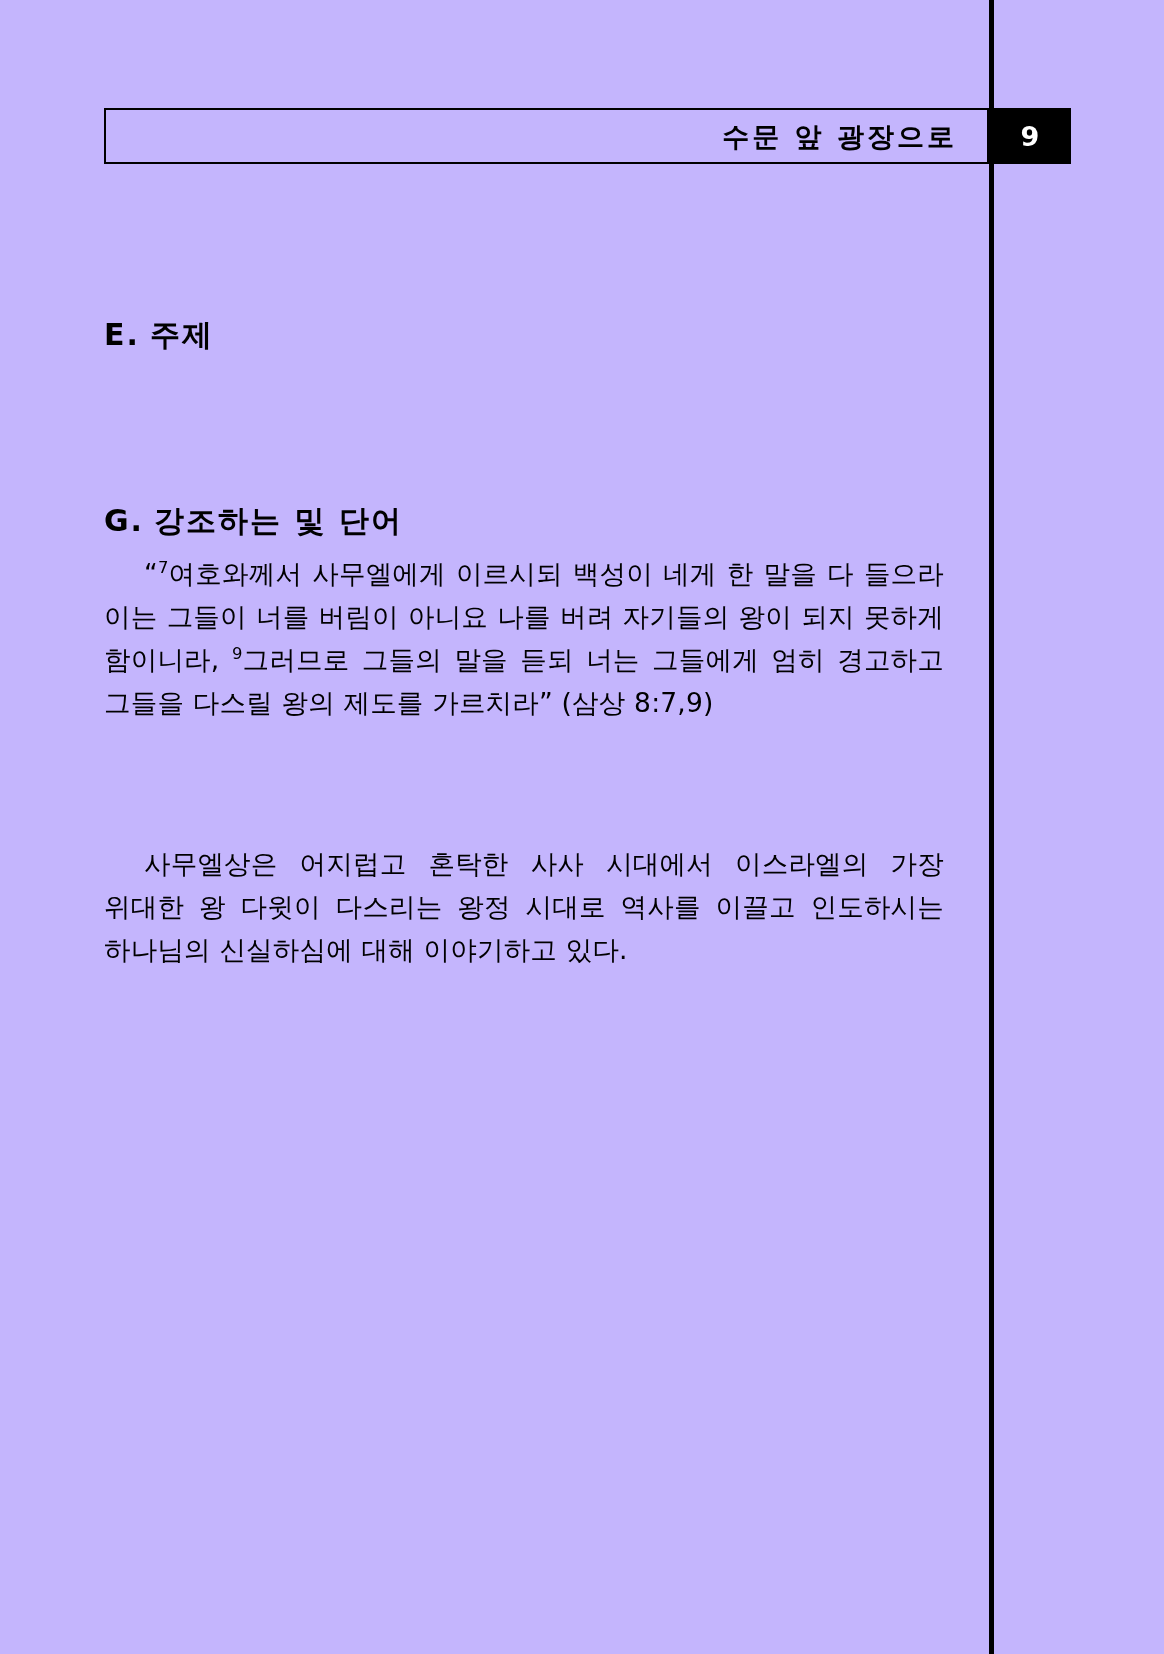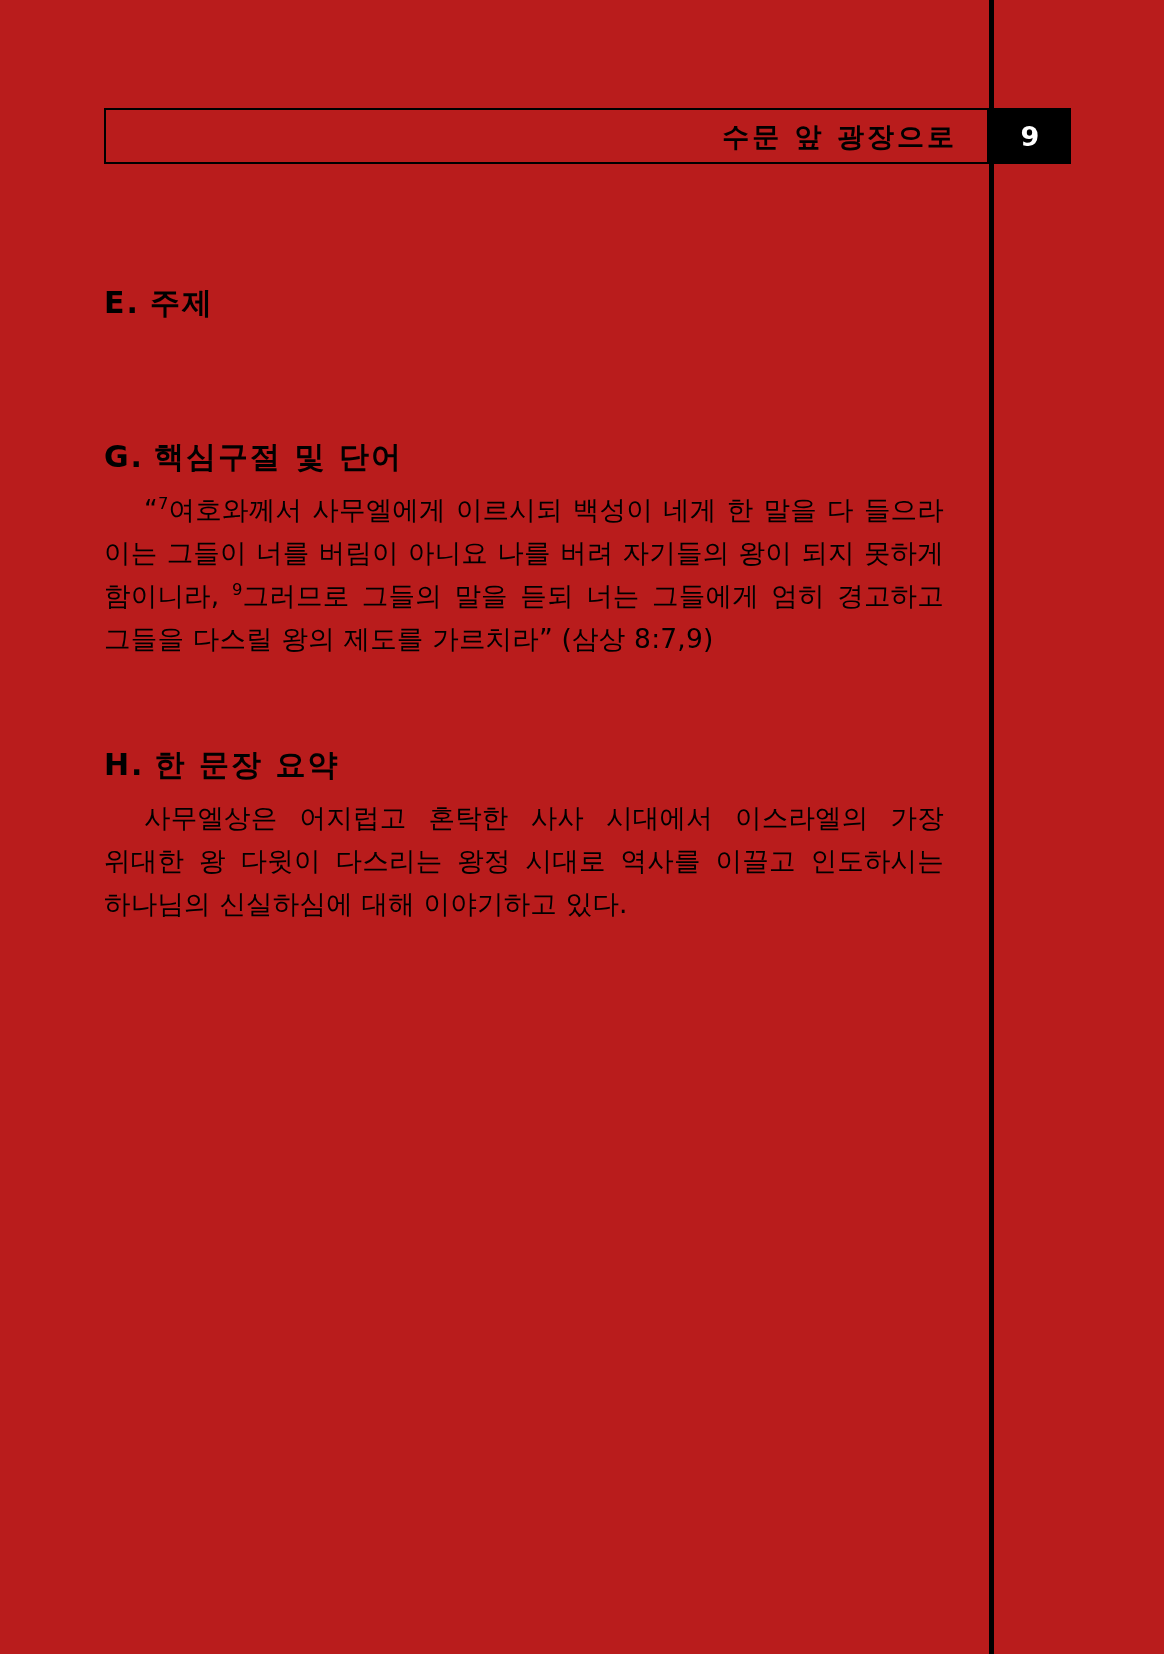--- a/index.html
+++ b/index.html
@@ -13,21 +13,21 @@
     position: relative;
     font-family: "DejaVu Sans", "Liberation Sans", sans-serif;
     color: #000000;
     overflow: hidden;
   }
 
   
   .page {
     position: absolute;
     inset: 0;
-    background: #b91c1c;
+    background: #c4b5fd;
   }
 
   
   .right-rule {
     position: absolute;
     top: 0;
     bottom: 0;
     left: 989px;
     width: 5px;
     background: #000000;
@@ -75,20 +75,21 @@
   
   .content {
     position: absolute;
     left: 104px;
     top: 285px;
     width: 840px;
   }
 
   .section {
     margin-bottom: 34px;
+    margin-top: 32px;
   }
 
   h2.section-heading {
     font-size: 30px;
     font-weight: 700;
     letter-spacing: 2px;
     margin: 0 0 14px 0;
     line-height: 1.2;
   }
   h2.section-heading .label {
@@ -141,28 +142,25 @@
       </h2>
     </div>
 
     <div class="spacer-e"></div>
 
 
     <div class="spacer-f"></div>
 
     <div class="section">
       <h2 class="section-heading">
-        <span class="label">G.</span><span>핵심구절 및 단어</span>
+        <span class="label">G.</span><span>강조하는 및 단어</span>
       </h2>
       <p class="body-text indent"><span>“</span><sup>7</sup><span>여호와께서 사무엘에게 이르시되 백성이 네게 한 말을 다 들으라 이는 그들이 너를 버림이 아니요 나를 버려 자기들의 왕이 되지 못하게 함이니라, </span><sup>9</sup><span>그러므로 그들의 말을 듣되 너는 그들에게 엄히 경고하고 그들을 다스릴 왕의 제도를 가르치라” (삼상 8:7,9)</span></p>
     </div>
 
     <div class="spacer-g"></div>
 
     <div class="section">
-      <h2 class="section-heading">
-        <span class="label">H.</span><span>한 문장 요약</span>
-      </h2>
       <p class="body-text indent">사무엘상은 어지럽고 혼탁한 사사 시대에서 이스라엘의 가장 위대한 왕 다윗이 다스리는 왕정 시대로 역사를 이끌고 인도하시는 하나님의 신실하심에 대해 이야기하고 있다.</p>
     </div>
 
   </div>
 </div>
 
 </body></html>

